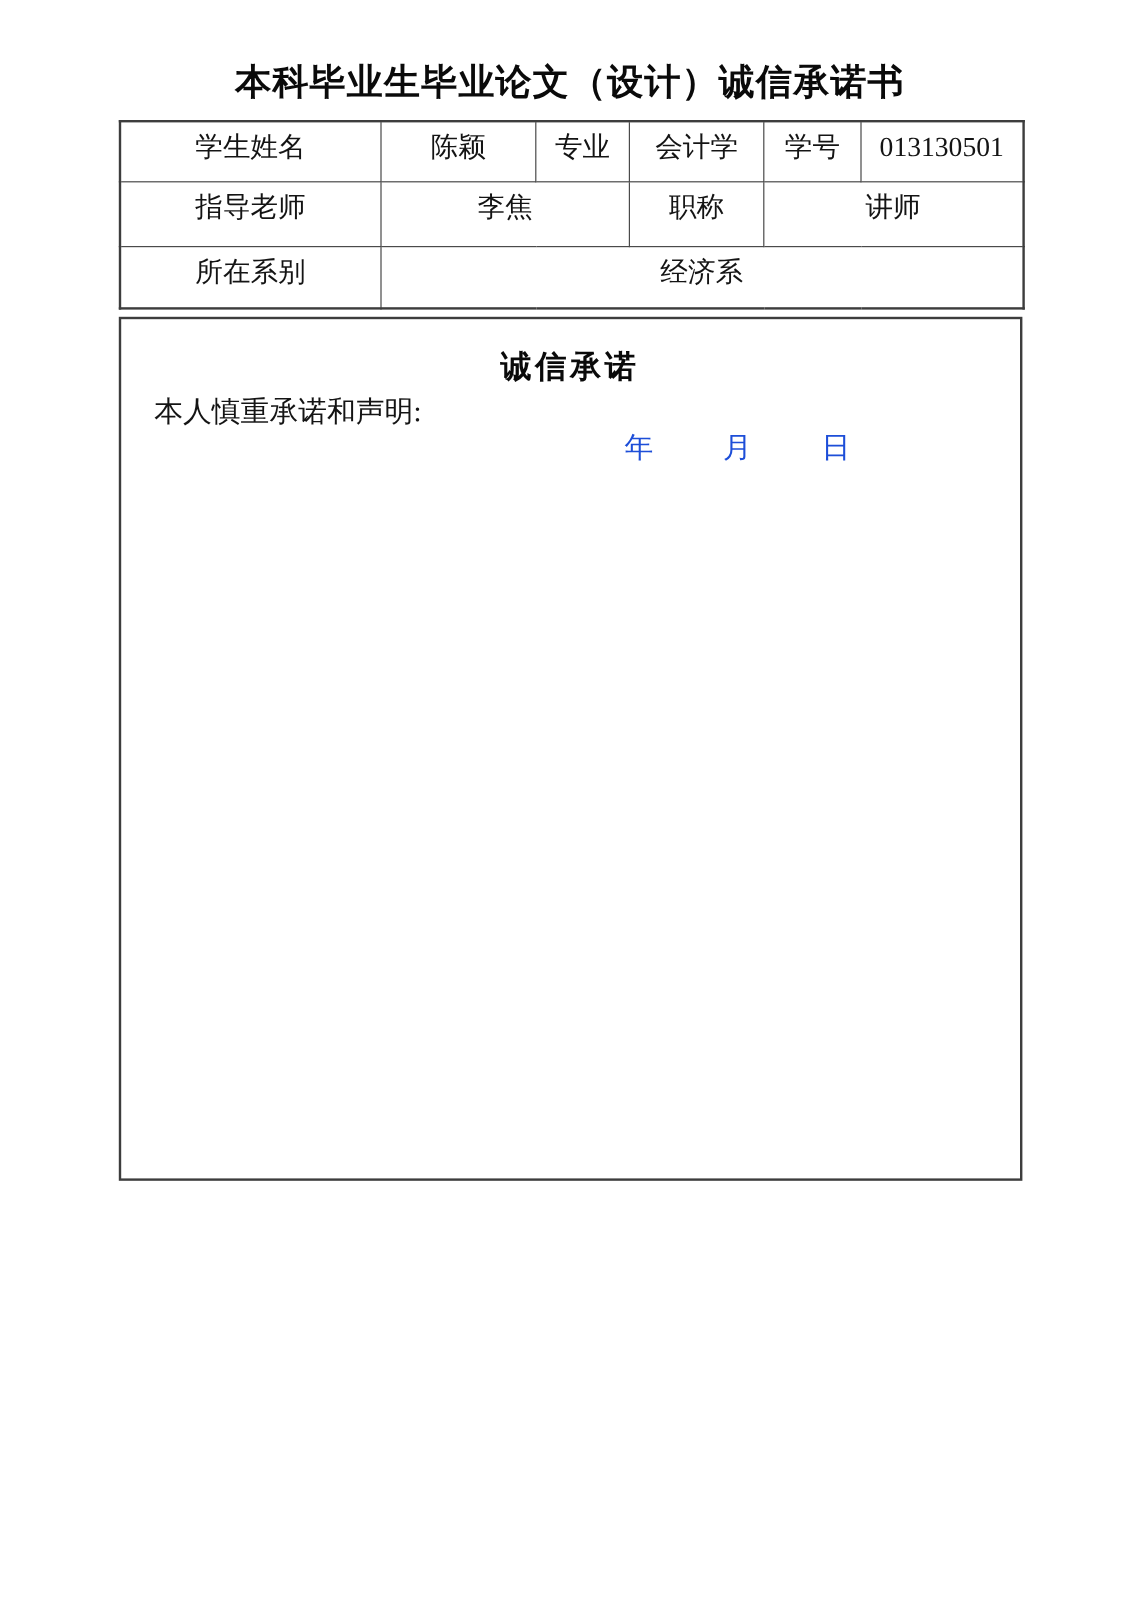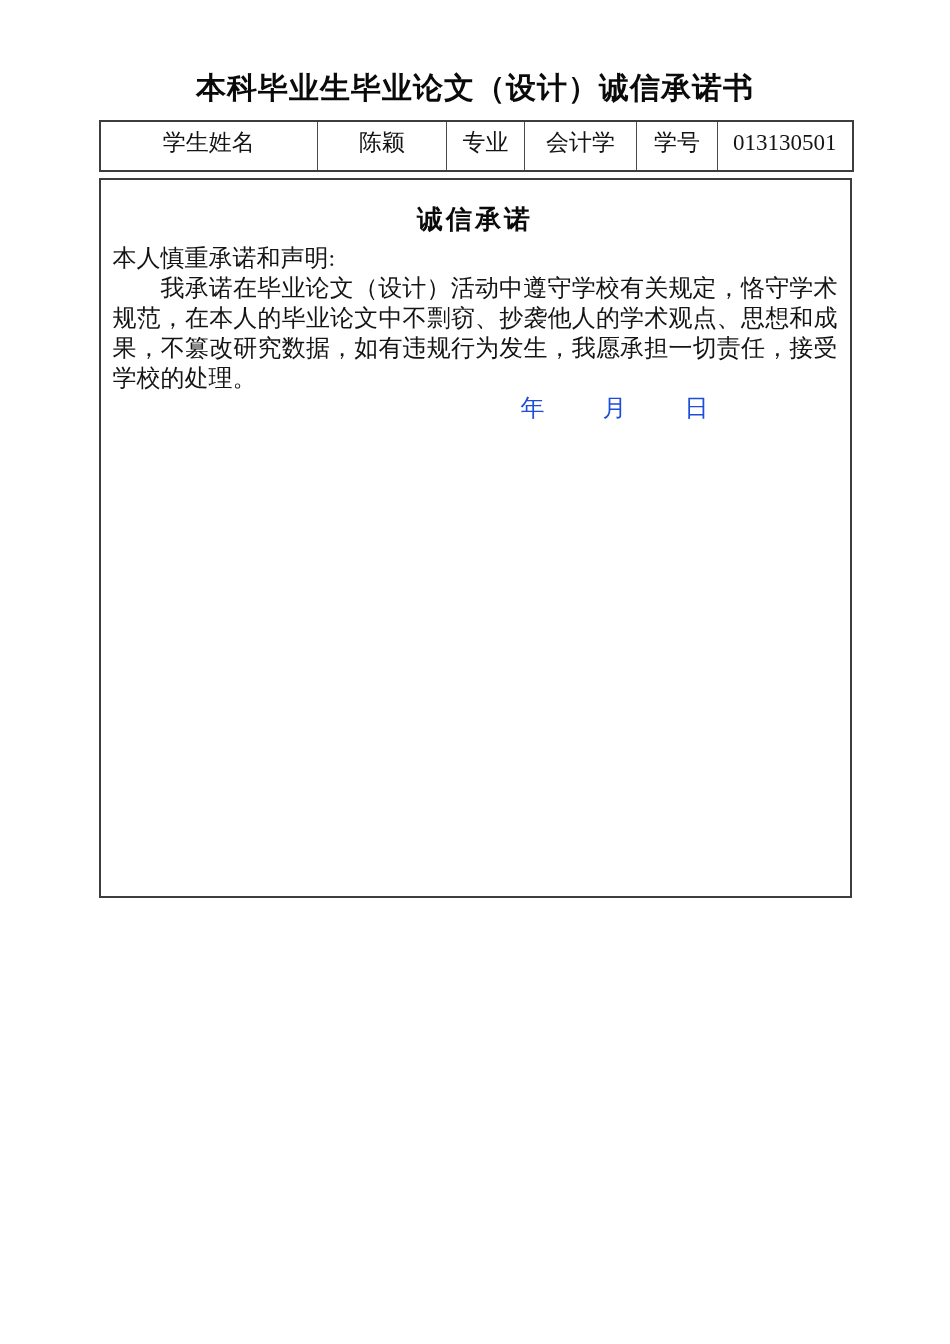--- a/index.html
+++ b/index.html
@@ -10,21 +10,21 @@
   }
   .page {
     position: relative;
     width: 950px;
     height: 1344px;
     margin: 0 auto;
     background: #ffffff;
     overflow: hidden;
   }
   .doc-title {
-    padding-top: 68px;
+    padding-top: 48px;
     text-align: center;
     font-size: 30px;
     font-weight: bold;
     letter-spacing: 1px;
     color: #0a0a0a;
   }
   .info-table-wrap {
     width: 753px;
     margin: 11px auto 0 auto;
   }
@@ -58,21 +58,21 @@
   .commit-heading {
     margin-top: 22px;
     text-align: center;
     font-size: 26px;
     font-weight: bold;
     letter-spacing: 3px;
     color: #0a0a0a;
   }
   .commit-declaration {
     margin-top: 6px;
-    padding: 0 12px;
+    padding: 0 28px;
     font-size: 24px;
     line-height: 30px;
     color: #141414;
   }
   .commit-body {
     padding: 0 12px;
     font-size: 24px;
     line-height: 30px;
     text-indent: 2em;
     text-align: justify;
@@ -116,28 +116,37 @@
       </colgroup>
       <tbody>
         <tr class="row-student">
           <td>学生姓名</td>
           <td>陈颖</td>
           <td>专业</td>
           <td>会计学</td>
           <td>学号</td>
           <td>013130501</td>
         </tr>
+        <tr class="row-advisor">
+          <td>指导老师</td>
+          <td colspan="2">李焦</td>
+          <td>职称</td>
+          <td colspan="2">讲师</td>
+        </tr>
+        <tr class="row-dept">
+          <td>所在系别</td>
+          <td colspan="5">经济系</td>
+        </tr>
       </tbody>
     </table>
   </div>
 
   <div class="big-box">
     <div class="commit-heading">诚信承诺</div>
     <div class="commit-declaration">本人慎重承诺和声明:</div>
-    <div class="commit-body">我承诺在毕业论文（设计）活动中遵守学校有关规定，恪守学术规范，在本人的毕业论文中不剽窃、抄袭他人的学术观点、思想和成果，不篡改研究数据，如有违规行为发生，我愿承担一切责任，接受学校的处理。</div>
     <div class="sig-line2">
       <span class="date-part">年</span>
       <span class="date-part">月</span>
       <span class="date-part">日</span>
     </div>
   </div>
 
 </div>
 
 </body></html>

